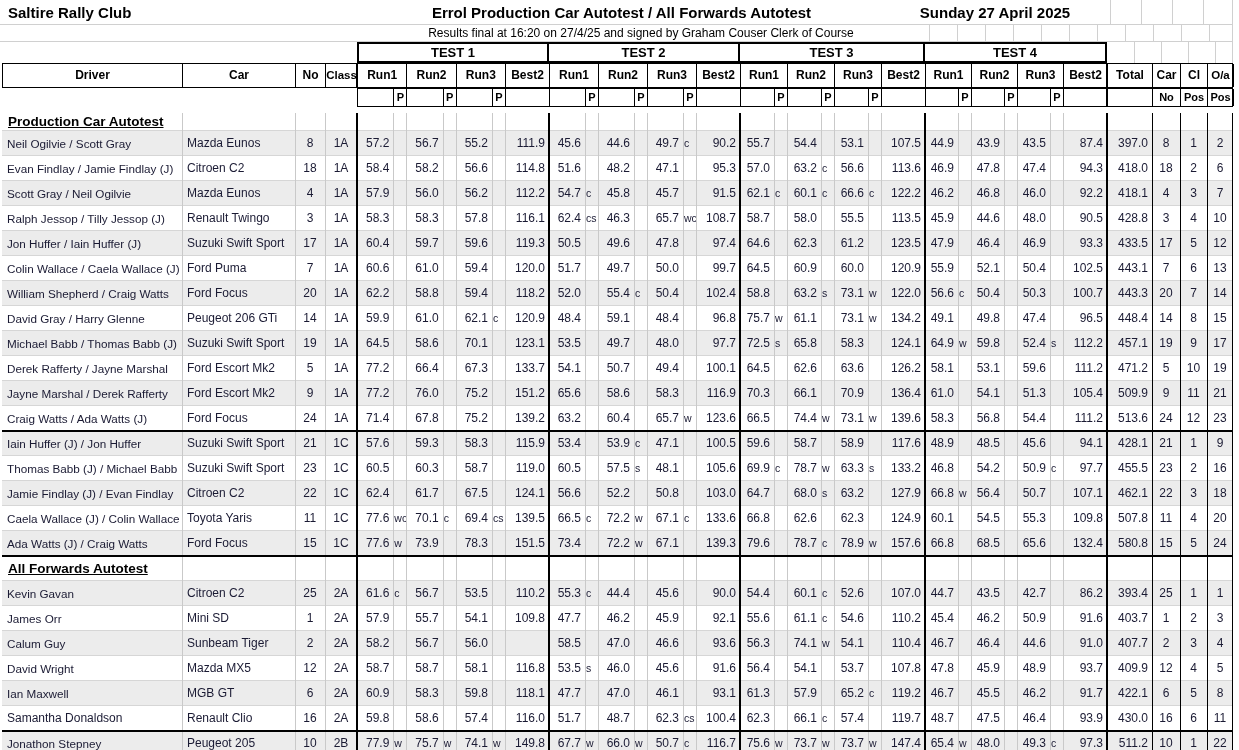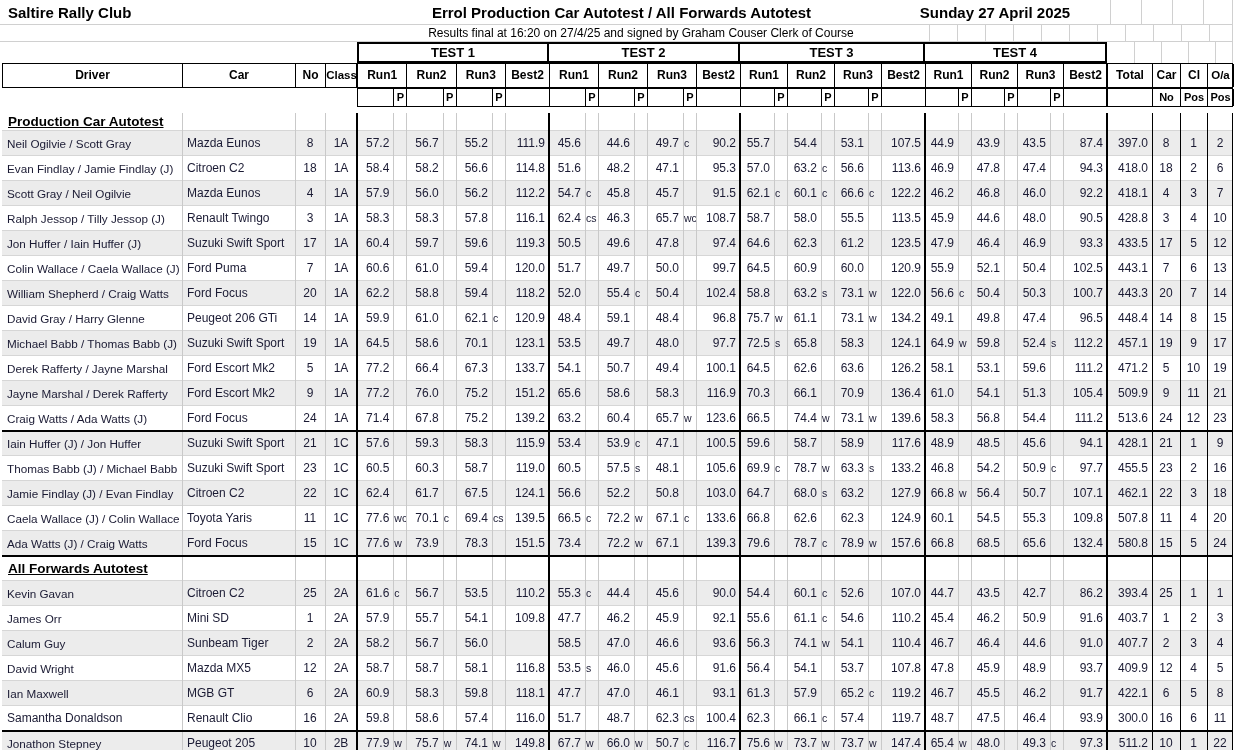--- a/index.html
+++ b/index.html
@@ -992,21 +992,21 @@
       <div class="abs dcell num" style="left: 832px; top: 0px; width: 34px; height: 25px; line-height: 25px;">57.4</div>
       <div class="abs dcell pen" style="left: 866px; top: 0px; width: 13px; height: 25px; line-height: 25px;"></div>
       <div class="abs dcell num" style="left: 879px; top: 0px; width: 44px; height: 25px; line-height: 25px;">119.7</div>
       <div class="abs dcell num" style="left: 923px; top: 0px; width: 33px; height: 25px; line-height: 25px;">48.7</div>
       <div class="abs dcell pen" style="left: 956px; top: 0px; width: 13px; height: 25px; line-height: 25px;"></div>
       <div class="abs dcell num" style="left: 969px; top: 0px; width: 33px; height: 25px; line-height: 25px; text-align: right;">47.5</div>
       <div class="abs dcell pen" style="left: 1002px; top: 0px; width: 13px; height: 25px; line-height: 25px;"></div>
       <div class="abs dcell num" style="left: 1015px; top: 0px; width: 33px; height: 25px; line-height: 25px;">46.4</div>
       <div class="abs dcell pen" style="left: 1048px; top: 0px; width: 13px; height: 25px; line-height: 25px;"></div>
       <div class="abs dcell num" style="left: 1061px; top: 0px; width: 44px; height: 25px; line-height: 25px;">93.9</div>
-      <div class="abs dcell num" style="left: 1105px; top: 0px; width: 45px; height: 25px; line-height: 25px;">300.0</div>
+      <div class="abs dcell num" style="left: 1105px; top: 0px; width: 45px; height: 25px; line-height: 25px;">430.0</div>
       <div class="abs dcell tcent" style="left: 1150px; top: 0px; width: 28px; height: 25px; line-height: 25px;">16</div>
       <div class="abs dcell tcent" style="left: 1178px; top: 0px; width: 27px; height: 25px; line-height: 25px;">6</div>
       <div class="abs dcell tcent" style="left: 1205px; top: 0px; width: 26px; height: 25px; line-height: 25px;">11</div>
     </div>
     <div class="abs drow stripe" style="left: 2px; top: 731px; width: 1231px; height: 25px;">
       <div class="abs dcell tleft" style="left: 0px; top: 0px; width: 180px; height: 25px; line-height: 25px; font-size: 11.7px;">Jonathon Stepney</div>
       <div class="abs dcell tleft" style="left: 180px; top: 0px; width: 113px; height: 25px; line-height: 25px;">Peugeot 205</div>
       <div class="abs dcell tcent" style="left: 293px; top: 0px; width: 30px; height: 25px; line-height: 25px;">10</div>
       <div class="abs dcell tcent" style="left: 323px; top: 0px; width: 32px; height: 25px; line-height: 25px;">2B</div>
       <div class="abs dcell num" style="left: 355px; top: 0px; width: 36.3333px; height: 25px; line-height: 25px;">77.9</div>

